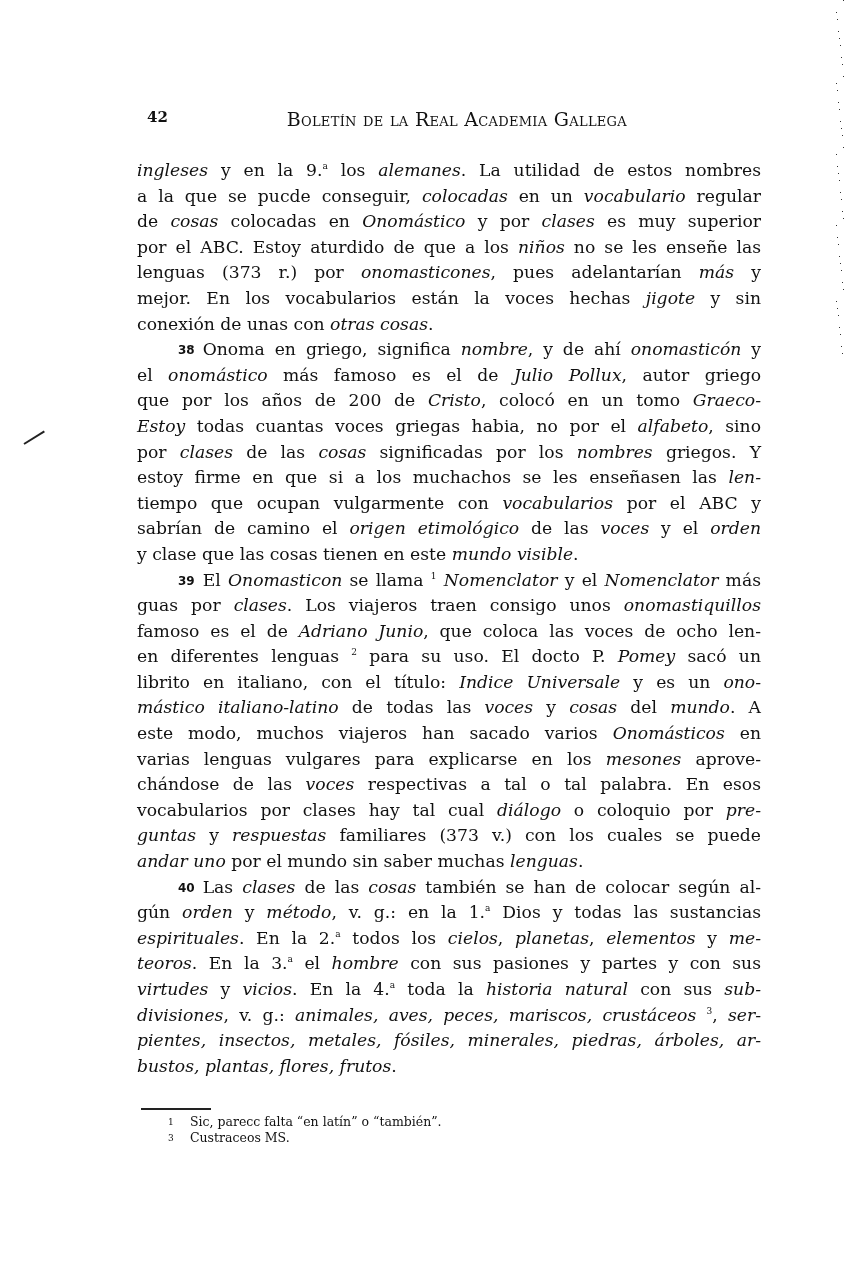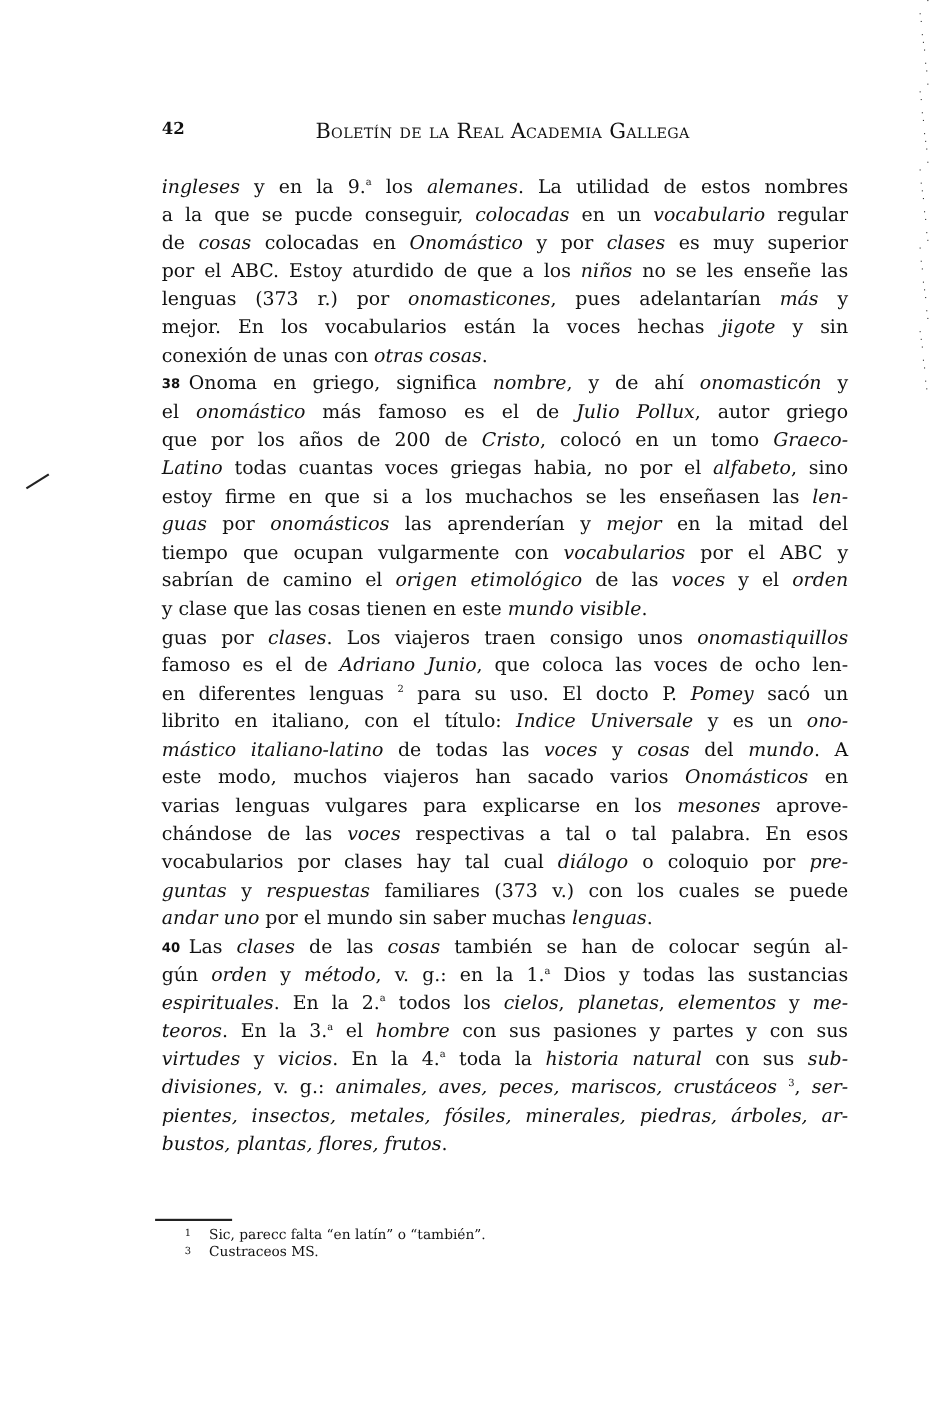--- a/index.html
+++ b/index.html
@@ -4,26 +4,26 @@
 <style>
   html, body { margin: 0; padding: 0; background: #ffffff; }
   body { width: 850px; height: 1275px; position: relative; overflow: hidden;
          font-family: "DejaVu Serif", "Liberation Serif", serif; color: #111; }
   .page { position: absolute; left: 0; top: 0; width: 850px; height: 1275px; }
   .header { position: absolute; top: 108px; left: 147px; width: 480px; height: 22px;
             font-size: 15px; }
   .page-num { position: absolute; left: 0; top: 0; font-weight: bold; }
   .running-title { position: absolute; right: 0; top: 0; font-variant: small-caps;
                    letter-spacing: 0.3px; font-size: 19px; }
-  .body { position: absolute; left: 147px; top: 158px; width: 624px; }
+  .body { position: absolute; left: 137px; top: 158px; width: 624px; }
   .line { height: 25.6px; line-height: 25.6px; font-size: 17.2px; white-space: nowrap;
           text-align: justify; text-align-last: justify; }
   .line.last { text-align-last: left; }
   .pn { font-size: 12px; font-weight: bold; font-family: "DejaVu Sans", sans-serif;
-        margin-right: 8px; position: relative; top: -1px; }
+        margin-right: 8px; position: relative; top: -1px; margin-left: 41px; }
   i { font-style: italic; }
   sup { font-size: 9px; line-height: 0; }
   .rule { position: absolute; left: 141px; top: 1108px; width: 70px; height: 2px; background: #222; }
   .footnotes { position: absolute; left: 168px; top: 1114px; font-size: 12.5px;
                font-family: "DejaVu Serif", serif; }
   .fn { height: 16px; line-height: 16px; white-space: nowrap; }
   .fn-num { display: inline-block; width: 22px; font-size: 9px; vertical-align: top; }
   .specks { position: absolute; right: 0; top: 0; width: 60px; height: 400px; }
   .speck { position: absolute; width: 1px; height: 1px; background: #333; }
   .mark { position: absolute; left: 24px; top: 443px; width: 24px; height: 2px; background: #222;
@@ -42,26 +42,27 @@
       <div class="line"><i>ingleses</i><span> y en la 9.</span><sup>a</sup><span> los </span><i>alemanes</i><span>. La utilidad de estos nombres</span></div>
       <div class="line"><span>a la que se pucde conseguir, </span><i>colocadas</i><span> en un </span><i>vocabulario</i><span> regular</span></div>
       <div class="line"><span>de </span><i>cosas</i><span> colocadas en </span><i>Onomástico</i><span> y por </span><i>clases</i><span> es muy superior</span></div>
       <div class="line"><span>por el ABC. Estoy aturdido de que a los </span><i>niños</i><span> no se les enseñe las</span></div>
       <div class="line"><span>lenguas (373 r.) por </span><i>onomasticones</i><span>, pues adelantarían </span><i>más</i><span> y</span></div>
       <div class="line"><span>mejor. En los vocabularios están la voces hechas </span><i>jigote</i><span> y sin</span></div>
       <div class="line last"><span>conexión de unas con </span><i>otras cosas</i><span>.</span></div>
       <div class="line"><span class="pn">38</span><span>Onoma en griego, significa </span><i>nombre</i><span>, y de ahí </span><i>onomasticón</i><span> y</span></div>
       <div class="line"><span>el </span><i>onomástico</i><span> más famoso es el de </span><i>Julio Pollux</i><span>, autor griego</span></div>
       <div class="line"><span>que por los años de 200 de </span><i>Cristo</i><span>, colocó en un tomo </span><i>Graeco-</i></div>
-      <div class="line"><i>Latino</i><span> todas cuantas voces griegas habia, no por el </span><i>alfabeto</i><span>, sino</span></div>
+      <div class="line"><i>Estoy</i><span> todas cuantas voces griegas habia, no por el </span><i>alfabeto</i><span>, sino</span></div>
+      <div class="line"><span>por </span><i>clases</i><span> de las </span><i>cosas</i><span> significadas por los </span><i>nombres</i><span> griegos. Y</span></div>
       <div class="line"><span>estoy firme en que si a los muchachos se les enseñasen las </span><i>len-</i></div>
-      <div class="line"><i>guas</i><span> por </span><i>onomásticos</i><span> las aprenderían y </span><i>mejor</i><span> en la mitad del</span></div>
       <div class="line"><span>tiempo que ocupan vulgarmente con </span><i>vocabularios</i><span> por el ABC y</span></div>
       <div class="line"><span>sabrían de camino el </span><i>origen etimológico</i><span> de las </span><i>voces</i><span> y el </span><i>orden</i></div>
       <div class="line last"><span>y clase que las cosas tienen en este </span><i>mundo visible</i><span>.</span></div>
+      <div class="line"><span class="pn">39</span><span>El </span><i>Onomasticon</i><span> se llama </span><sup>1</sup><span> </span><i>Nomenclator</i><span> y el </span><i>Nomenclator</i><span> más</span></div>
       <div class="line"><span>guas por </span><i>clases</i><span>. Los viajeros traen consigo unos </span><i>onomastiquillos</i></div>
       <div class="line"><span>famoso es el de </span><i>Adriano Junio</i><span>, que coloca las voces de ocho len-</span></div>
       <div class="line"><span>en diferentes lenguas </span><sup>2</sup><span> para su uso. El docto P. </span><i>Pomey</i><span> sacó un</span></div>
       <div class="line"><span>librito en italiano, con el título: </span><i>Indice Universale</i><span> y es un </span><i>ono-</i></div>
       <div class="line"><i>mástico italiano-latino</i><span> de todas las </span><i>voces</i><span> y </span><i>cosas</i><span> del </span><i>mundo</i><span>. A</span></div>
       <div class="line"><span>este modo, muchos viajeros han sacado varios </span><i>Onomásticos</i><span> en</span></div>
       <div class="line"><span>varias lenguas vulgares para explicarse en los </span><i>mesones</i><span> aprove-</span></div>
       <div class="line"><span>chándose de las </span><i>voces</i><span> respectivas a tal o tal palabra. En esos</span></div>
       <div class="line"><span>vocabularios por clases hay tal cual </span><i>diálogo</i><span> o coloquio por </span><i>pre-</i></div>
       <div class="line"><i>guntas</i><span> y </span><i>respuestas</i><span> familiares (373 v.) con los cuales se puede</span></div>

